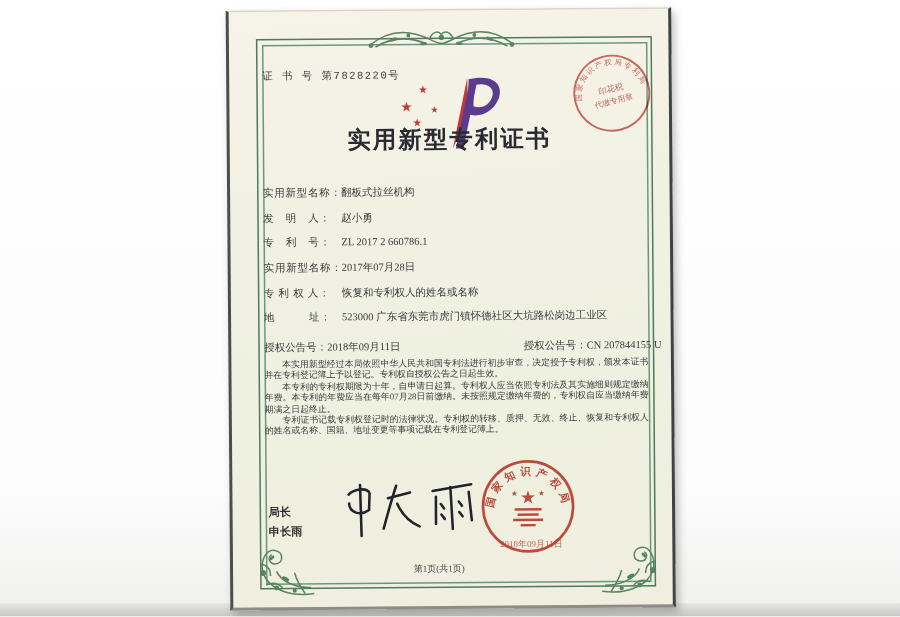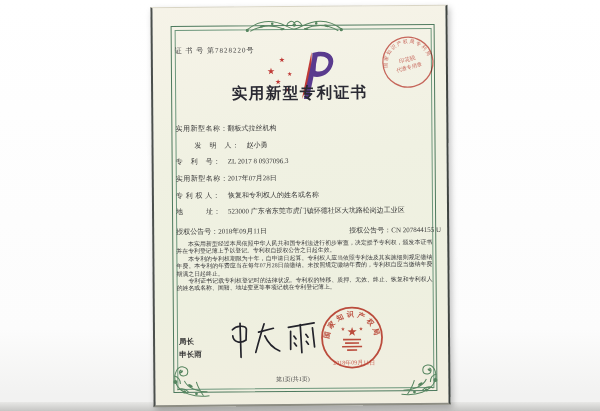--- a/index.html
+++ b/index.html
@@ -16,21 +16,21 @@
     transform:rotate(-0.45deg);
     border-left:2px solid #4b4f4c;border-right:2px solid #3f4440;border-bottom:2px solid #8d8d83;border-top:1px solid #d9d5c4;
     box-shadow:2px 3px 6px rgba(0,0,0,.25);
   }
   .frame{position:absolute;left:18px;top:18px;right:11px;bottom:12px;border:1.4px solid #4e7a5e;}
   .frame-inner{position:absolute;inset:2.5px;border:0.8px solid #6d977c;}
   .garland{position:absolute;top:-10px;left:50%;transform:translateX(-58%);}
   .corner-fl{position:absolute;width:42px;height:42px;}
   .corner-bl{left:-5px;bottom:-6px;}
   .corner-br{right:-5px;bottom:-6px;transform:scaleX(-1);}
-  .cert-no{position:absolute;left:22px;top:38px;font-size:7px;letter-spacing:1px;color:#3b3b3b;}
+  .cert-no{position:absolute;left:22px;top:38px;font-size:7px;letter-spacing:1px;color:#3b3b3b;font-family:Liberation Mono, monospace;}
   .logo{position:absolute;left:112px;top:42px;width:72px;height:52px;}
   .star{position:absolute;color:#c03a36;line-height:1;}
   .title{position:absolute;left:0;right:0;top:76px;text-align:center;font-size:15.5px;font-weight:bold;letter-spacing:1.5px;color:#2a2a33;}
   .field{position:absolute;left:22px;font-size:7px;color:#3a3a3a;line-height:8px;white-space:nowrap;}
   .field .lbl{display:inline-block;width:52px;letter-spacing:.5px;}
   .field.addr{white-space:normal;}
   .field.addr .val{display:inline-block;vertical-align:top;width:200px;white-space:normal;}
   .grant-row{position:absolute;left:22px;top:219px;right:14px;font-size:7px;color:#3a3a3a;white-space:nowrap;}
   .grant-no{position:absolute;left:158px;top:0;margin-left:15px;}
   .bodytext{position:absolute;left:22px;top:233px;width:256px;font-size:5.9px;line-height:7.4px;color:#38383a;text-align:justify;}
@@ -119,25 +119,25 @@
         <polygon points="23,4 28,4 23,50 18,50" fill="#5a3b8e"></polygon>
       </g>
     </svg>
   </div>
 
   <div class="title">实用新型专利证书</div>
 
   <div class="field" style="top:117px;">
     <span class="lbl">实用新型名称：</span><span class="val">翻板式拉丝机构</span>
   </div>
-  <div class="field" style="top:134px;margin-left:19px;">
+  <div class="field" style="top:134px;">
     <span class="lbl">发　明　人：</span><span class="val">赵小勇</span>
   </div>
   <div class="field" style="top:150px;">
-    <span class="lbl">专　利　号：</span><span class="val">ZL 2017 8 0937096.3</span>
+    <span class="lbl">专　利　号：</span><span class="val">ZL 2017 2 660786.1</span>
   </div>
   <div class="field" style="top:167px;">
     <span class="lbl">实用新型名称：</span><span class="val">2017年07月28日</span>
   </div>
   <div class="field" style="top:184px;">
     <span class="lbl">专 利 权 人：</span><span class="val">恢复和专利权人的姓名或名称</span>
   </div>
   <div class="field addr" style="top:200px;">
     <span class="lbl">地　　　址：</span><span class="val">523000 广东省东莞市虎门镇怀德社区大坑路松岗边工业区</span>
   </div>

